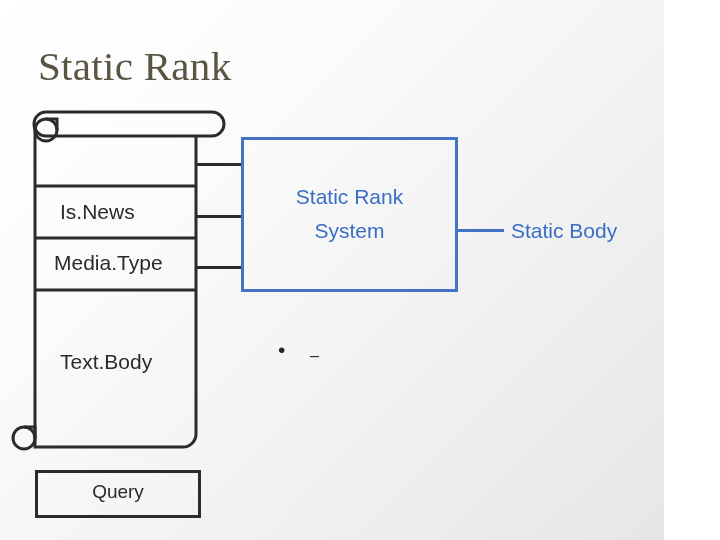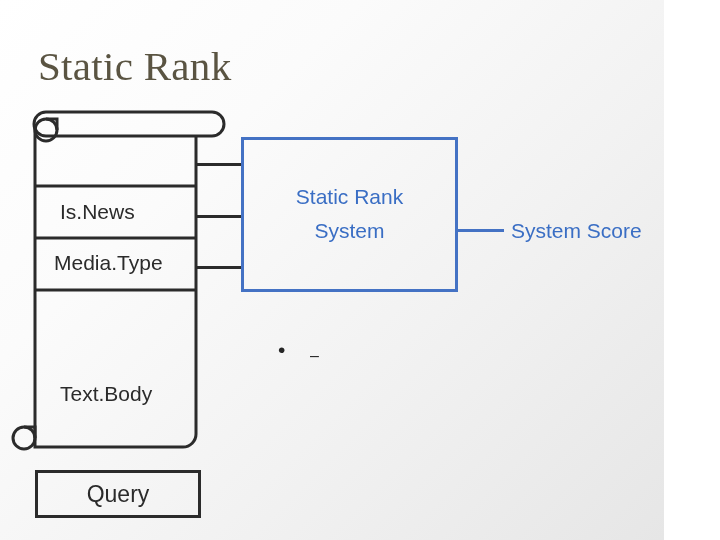--- a/index.html
+++ b/index.html
@@ -49,40 +49,40 @@
   .scroll-label {
     position: absolute;
     font-family: "Liberation Sans", sans-serif;
     font-size: 21px;
     color: #2b2b2b;
     white-space: nowrap;
   }
   #label-pubdate  { left: 57px;  top: 149px; }
   #label-isnews   { left: 60px;  top: 200px; }
   #label-mediatype{ left: 54px;  top: 251px; }
-  #label-textbody { left: 60px;  top: 382px; }
+  #label-textbody { left: 60px;  top: 350px; }
 
   
   #query-box {
     position: absolute;
     left: 35px;
     top: 470px;
     width: 166px;
     height: 48px;
     border: 3px solid #2b2b2b;
     background: transparent;
     box-sizing: border-box;
   }
   #label-query {
     position: absolute;
     left: 35px;
     top: 481px;
     width: 166px;
     text-align: center;
-    font-size: 23px;
+    font-size: 19px;
     color: #2b2b2b;
   }
 
   
   .connector {
     position: absolute;
     height: 3px;
     background: #2b2b2b;
   }
   #conn-1 { left: 196px; top: 163px; width: 46px; }
@@ -202,21 +202,21 @@
 
   <div class="connector" id="conn-1"></div>
   <div class="connector" id="conn-2"></div>
   <div class="connector" id="conn-3"></div>
 
   <div id="system-box"></div>
   <div id="system-box-label">Static Rank
 System</div>
 
   <div id="out-connector"></div>
-  <div id="static-score-label">System Score</div>
+  <div id="static-score-label">Static Body</div>
 
   <div id="bullet-list">
     <div class="bullet-l1">
       <span class="bullet-mark">•</span>
     </div>
     <div class="bullet-l2">
       <span class="bullet-mark">–</span>
     </div>
   </div>
 

